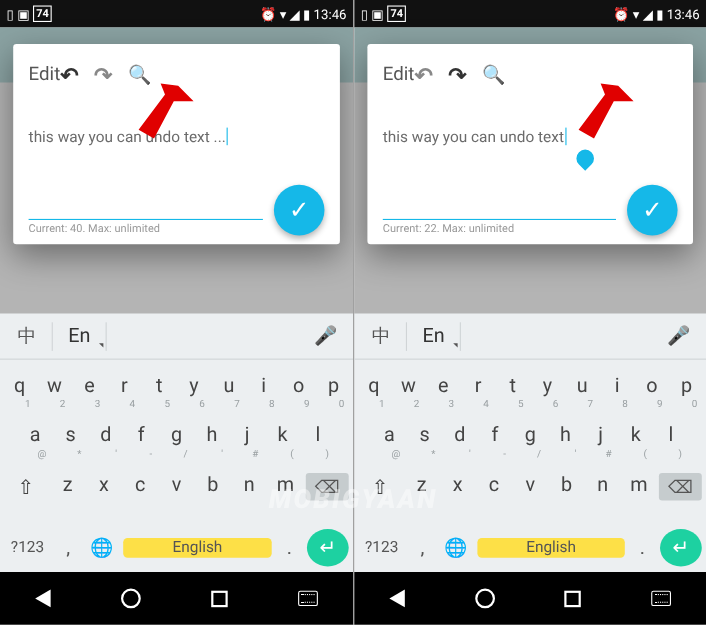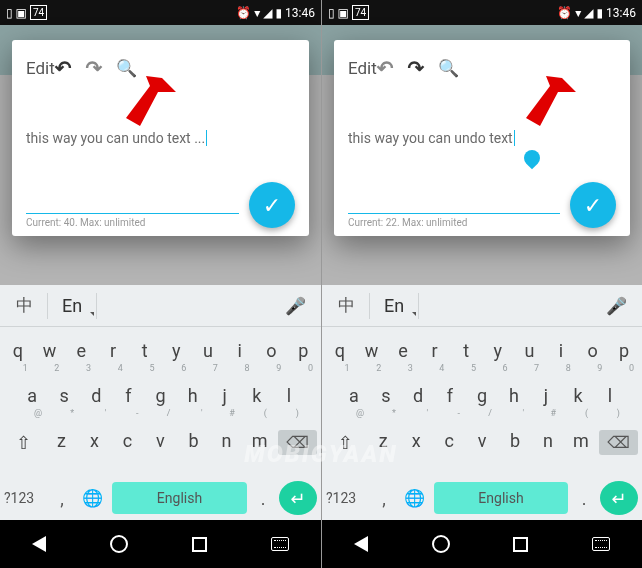--- a/index.html
+++ b/index.html
@@ -3,36 +3,36 @@
 <meta charset="utf-8">
 <style>
 * { box-sizing: border-box; margin: 0; padding: 0; font-family: Roboto, Arial, sans-serif; }
 body { width: 642px; height: 568px; display: flex; background: #555; position: relative; }
 .phone { width: 321px; height: 568px; position: relative; overflow: hidden; background: #f0f0f0; }
 .phone + .phone { border-left: 1px solid #999; }
 
 .statusbar { height: 25px; background: #111; color: #fff; display: flex; align-items: center; padding: 0 6px; font-size: 12px; justify-content: space-between; }
 .sb-left { display: flex; gap: 3px; align-items: center; }
 .sb-right { display: flex; gap: 3px; align-items: center; }
-.battery-box { display: inline-flex; align-items: center; border: 1px solid #fff; padding: 1px 2px; font-size: 10px; font-weight: normal; }
+.battery-box { display: inline-flex; align-items: center; border: 1px solid #fff; padding: 1px 2px; font-size: 10px; font-weight: bold; }
 
 .app-bg { position: absolute; top: 25px; left: 0; right: 0; height: 50px; background: #b8d8d8; }
 
 .overlay { position: absolute; top: 25px; left: 0; right: 0; bottom: 0; background: rgba(0,0,0,0.25); }
 
 .dialog { position: absolute; top: 40px; left: 12px; right: 12px; background: #fff; border-radius: 3px; box-shadow: 0 10px 30px rgba(0,0,0,0.4); padding: 14px 14px 8px 14px; }
 .dialog-head { display: flex; align-items: center; justify-content: flex-start; height: 28px; }
 .dialog-title { color: #555; font-size: 17px; }
 .dialog-actions { display: flex; gap: 14px; align-items: center; }
 .dialog-actions span { color: #888; }
 .act-undo, .act-redo { font-size: 20px; line-height: 1; font-weight: bold; }
 .act-undo.active, .act-redo.active { color: #333; }
 .act-search { font-size: 17px; }
 
-.text-area { margin-top: 48px; color: #6b6b6b; font-size: 14px; position: relative; height: 24px; }
+.text-area { margin-top: 34px; color: #6b6b6b; font-size: 14px; position: relative; height: 24px; }
 .cursor { display: inline-block; width: 1px; height: 16px; background: #15b8e8; vertical-align: -3px; margin-left: 1px; }
 .teardrop { position: absolute; width: 16px; height: 16px; background: #15b8e8; border-radius: 50% 50% 50% 0; transform: rotate(-45deg); top: 20px; }
 
 .dlg-bottom { display: flex; align-items: flex-end; justify-content: space-between; margin-top: 28px; }
 .counter-wrap { flex: 1; }
 .counter-line { height: 1px; background: #15b8e8; margin-bottom: 3px; }
 .counter { font-size: 10px; color: #999; }
 .fab { width: 46px; height: 46px; border-radius: 50%; background: #15b8e8; display: flex; align-items: center; justify-content: center; color: #fff; font-size: 22px; margin-left: 10px; box-shadow: 0 3px 6px rgba(0,0,0,0.3); }
 
 .keyboard { position: absolute; left: 0; right: 0; bottom: 48px; background: #eceff1; }
@@ -44,24 +44,24 @@
 .kb-mic { margin-left: auto; font-size: 17px; color: #555; padding: 4px 8px; }
 
 .kb-rows { padding: 4px 2px 6px 2px; }
 .kb-row { display: flex; justify-content: space-around; margin-bottom: 2px; }
 .key { flex: 1; text-align: center; padding: 9px 0 13px 0; position: relative; color: #444; font-size: 18px; }
 .key .hint { position: absolute; bottom: 1px; right: 6px; font-size: 9px; color: #9aa0a3; }
 .key-shift, .key-bksp { flex: 1.3; display: flex; align-items: center; justify-content: center; }
 .bksp-box { background: #c6ccce; border-radius: 3px; padding: 3px 8px; color: #555; font-size: 16px; }
 
 .kb-bottom { display: flex; align-items: center; height: 44px; padding: 0 4px; gap: 4px; }
-.kb-sym { width: 42px; color: #555; font-size: 14px; }
+.kb-sym { width: 42px; text-align: center; color: #555; font-size: 14px; }
 .kb-comma, .kb-dot { width: 24px; text-align: center; color: #555; font-size: 18px; }
 .kb-globe { width: 30px; text-align: center; color: #555; font-size: 17px; }
-.kb-space { flex: 1; background: #5eead4; border-radius: 4px; height: 32px; display: flex; align-items: center; justify-content: center; color: #555; font-size: 14px; }
+.kb-space { flex: 1; background: #fde047; border-radius: 4px; height: 18px; display: flex; align-items: center; justify-content: center; color: #555; font-size: 14px; }
 .kb-enter { width: 38px; height: 34px; border-radius: 50%; background: #1dd1a1; display: flex; align-items: center; justify-content: center; color: #fff; font-size: 18px; }
 
 .navbar { position: absolute; bottom: 0; left: 0; right: 0; height: 48px; background: #000; display: flex; align-items: center; justify-content: space-around; color: #fff; }
 .nav-tri { width: 0; height: 0; border-top: 8px solid transparent; border-bottom: 8px solid transparent; border-right: 14px solid #fff; }
 .nav-circ { width: 18px; height: 18px; border: 2px solid #fff; border-radius: 50%; }
 .nav-sq { width: 15px; height: 15px; border: 2px solid #fff; }
 .nav-kb { width: 18px; height: 14px; border: 1.5px solid #fff; border-radius: 2px; position: relative; }
 .nav-kb::before { content: ''; position: absolute; inset: 2px; border-top: 1px dotted #fff; border-bottom: 1px dotted #fff; }
 
 .arrow { position: absolute; z-index: 50; }

